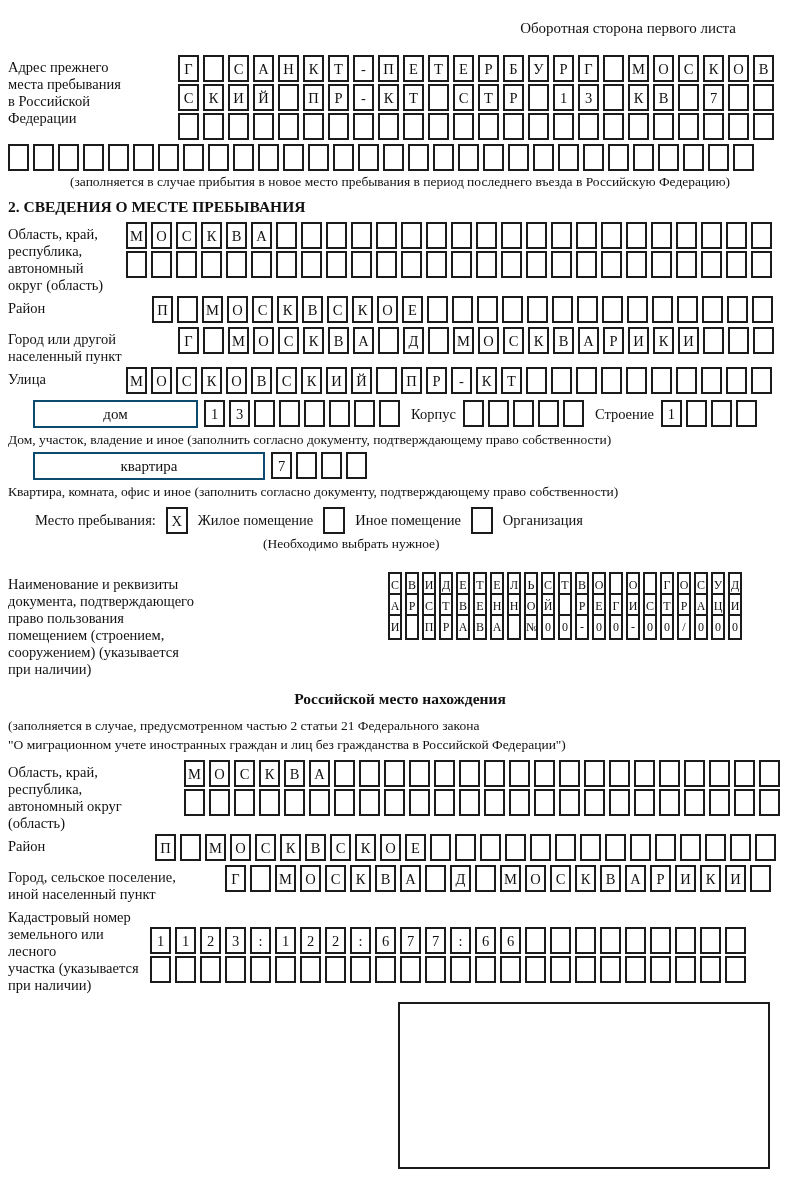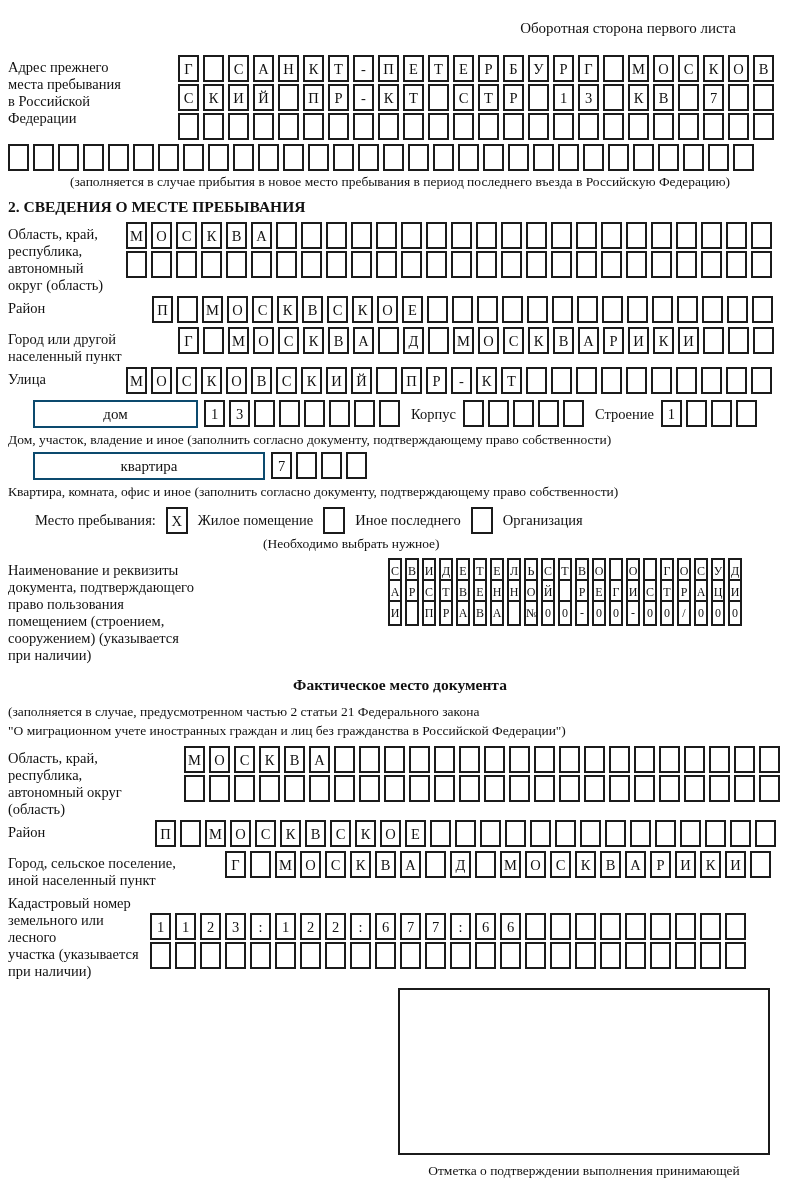--- a/index.html
+++ b/index.html
@@ -47,21 +47,21 @@
   .inlabel { line-height:28px; margin:0 7px; font-size:14.5px; }
 
   .checkrow { display:flex; align-items:center; margin:7px 0 0 27px; }
   .checkbox {
     display:inline-block; width:22px; height:27px; border:2px solid #1b1b1b;
     text-align:center; line-height:24px; margin:0 10px; background:#fff; font-size:14.5px;
   }
   .checklabel { line-height:27px; font-size:14.5px; }
   .choose-note { margin-left:255px; margin-top:1px; }
 
-  .docblock { margin-top:6px; }
+  .docblock { margin-top:20px; }
   .docblock .cellrow { height:21px; }
 
   .factheader { text-align:center; font-weight:bold; font-size:15.5px; margin:12px 0 8px 0; }
   .factnote { font-size:13.5px; line-height:19px; }
   .factnotes { margin-bottom:6px; }
 
   .pt22 { padding-top:22px; }
 
   .stamparea { margin-left:390px; width:372px; margin-top:8px; }
   .stampbox { width:100%; height:167px; border:2px solid #1b1b1b; background:#fff; }
@@ -131,41 +131,41 @@
     <div class="widebox wb200">квартира</div>
     <div class="cellrow"><span class="cell">7</span><span class="cell"></span><span class="cell"></span><span class="cell"></span></div>
   </div>
   <div class="note">Квартира, комната, офис и иное (заполнить согласно документу, подтверждающему право собственности)</div>
 
   <div class="checkrow">
     <div class="checklabel">Место пребывания:</div>
     <div class="checkbox">X</div>
     <div class="checklabel">Жилое помещение</div>
     <div class="checkbox"></div>
-    <div class="checklabel">Иное последнего</div>
+    <div class="checklabel">Иное помещение</div>
     <div class="checkbox"></div>
     <div class="checklabel">Организация</div>
   </div>
   <div class="note choose-note">(Необходимо выбрать нужное)</div>
 
   <div class="formrow docblock">
     <div class="label w380">Наименование и реквизиты
 документа, подтверждающего
 право пользования
 помещением (строением,
 сооружением) (указывается
 при наличии)</div>
     <div class="stack">
       <div class="cellrow narrow"><span class="cell">С</span><span class="cell">В</span><span class="cell">И</span><span class="cell">Д</span><span class="cell">Е</span><span class="cell">Т</span><span class="cell">Е</span><span class="cell">Л</span><span class="cell">Ь</span><span class="cell">С</span><span class="cell">Т</span><span class="cell">В</span><span class="cell">О</span><span class="cell"></span><span class="cell">О</span><span class="cell"></span><span class="cell">Г</span><span class="cell">О</span><span class="cell">С</span><span class="cell">У</span><span class="cell">Д</span></div>
       <div class="cellrow narrow"><span class="cell">А</span><span class="cell">Р</span><span class="cell">С</span><span class="cell">Т</span><span class="cell">В</span><span class="cell">Е</span><span class="cell">Н</span><span class="cell">Н</span><span class="cell">О</span><span class="cell">Й</span><span class="cell"></span><span class="cell">Р</span><span class="cell">Е</span><span class="cell">Г</span><span class="cell">И</span><span class="cell">С</span><span class="cell">Т</span><span class="cell">Р</span><span class="cell">А</span><span class="cell">Ц</span><span class="cell">И</span></div>
       <div class="cellrow narrow"><span class="cell">И</span><span class="cell"></span><span class="cell">П</span><span class="cell">Р</span><span class="cell">А</span><span class="cell">В</span><span class="cell">А</span><span class="cell"></span><span class="cell">№</span><span class="cell">0</span><span class="cell">0</span><span class="cell">-</span><span class="cell">0</span><span class="cell">0</span><span class="cell">-</span><span class="cell">0</span><span class="cell">0</span><span class="cell">/</span><span class="cell">0</span><span class="cell">0</span><span class="cell">0</span></div>
     </div>
   </div>
 
-  <div class="factheader">Фактическое место документа</div>
+  <div class="factheader">Российской место нахождения</div>
   <div class="factnotes">
     <div class="factnote">(заполняется в случае, предусмотренном частью 2 статьи 21 Федерального закона</div>
     <div class="factnote">"О миграционном учете иностранных граждан и лиц без гражданства в Российской Федерации")</div>
   </div>
 
   <div class="formrow">
     <div class="label w176">Область, край,
 республика,
 автономный округ
 (область)</div>

